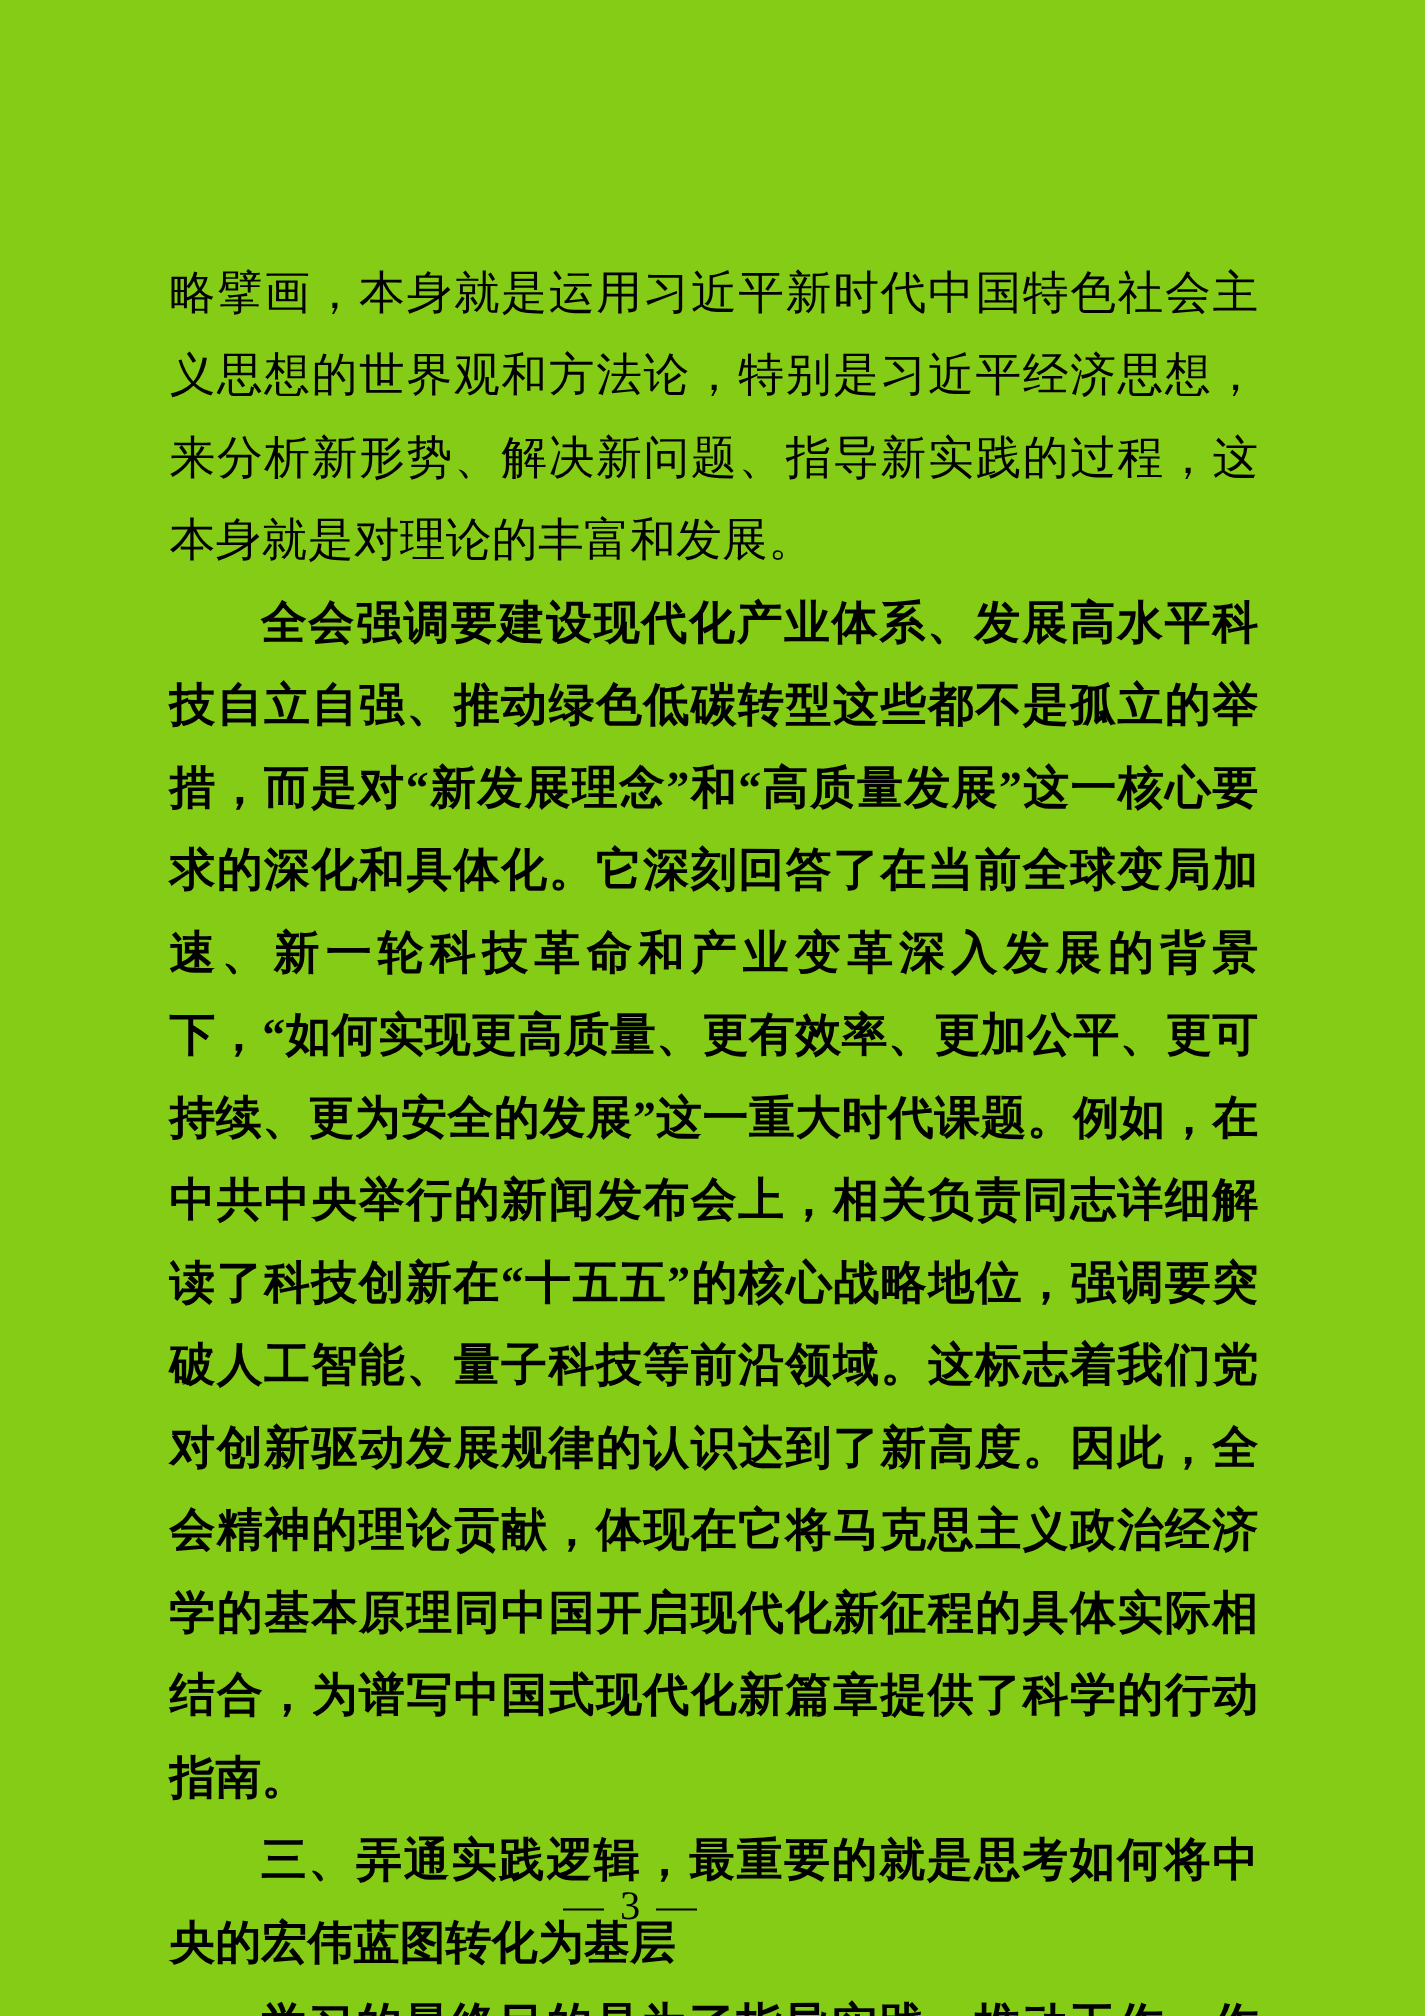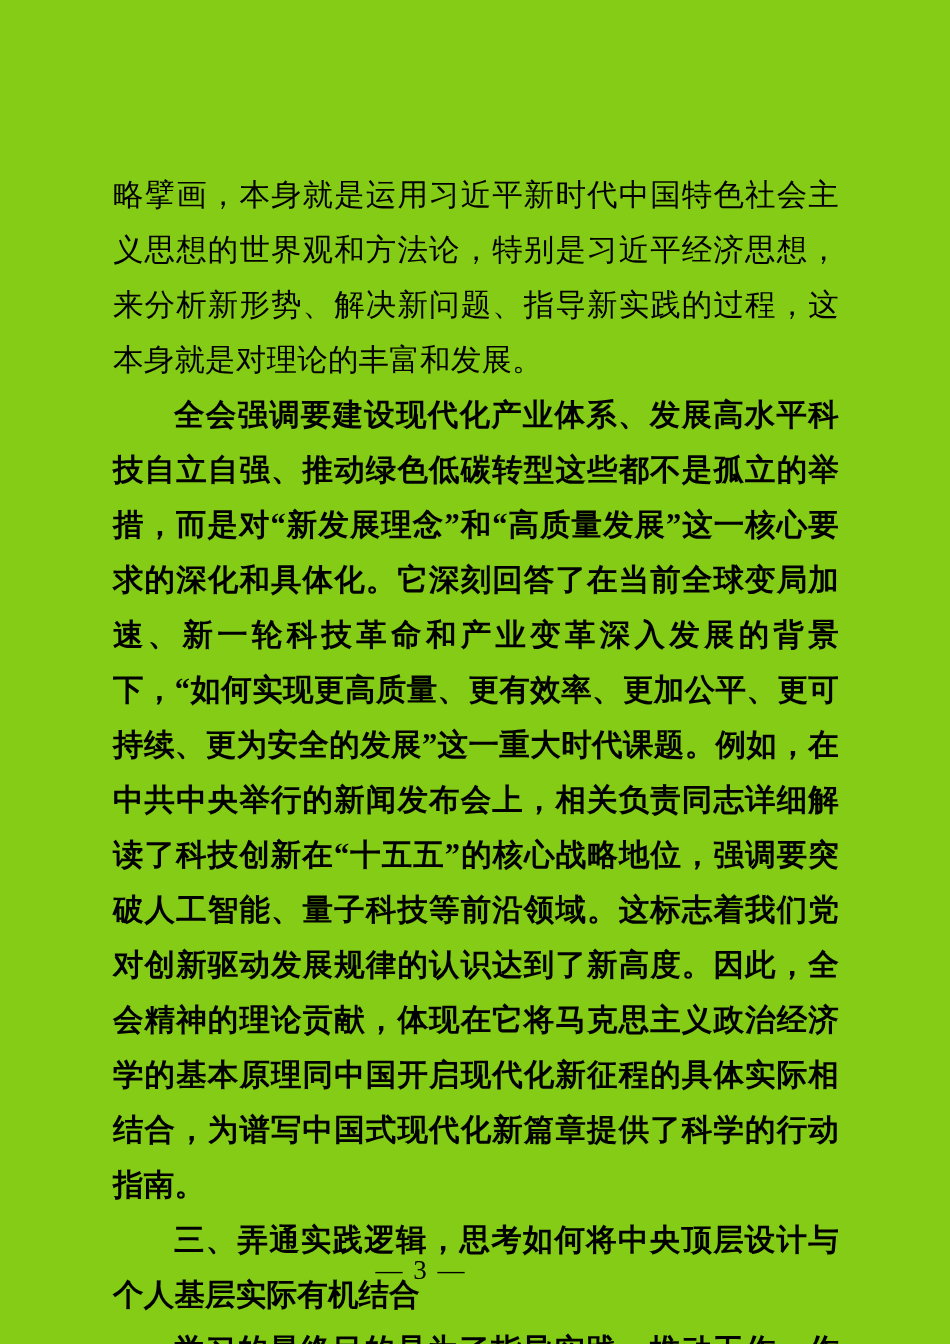--- a/index.html
+++ b/index.html
@@ -62,21 +62,21 @@
   }
 </style>
 </head>
 <body>
 
 <div class="page">
 
   <div class="content">
     <p class="para">略擘画，本身就是运用习近平新时代中国特色社会主义思想的世界观和方法论，特别是习近平经济思想，来分析新形势、解决新问题、指导新实践的过程，这本身就是对理论的丰富和发展。</p>
     <p class="para indent">全会强调要建设现代化产业体系、发展高水平科技自立自强、推动绿色低碳转型这些都不是孤立的举措，而是对“新发展理念”和“高质量发展”这一核心要求的深化和具体化。它深刻回答了在当前全球变局加速、新一轮科技革命和产业变革深入发展的背景下，“如何实现更高质量、更有效率、更加公平、更可持续、更为安全的发展”这一重大时代课题。例如，在中共中央举行的新闻发布会上，相关负责同志详细解读了科技创新在“十五五”的核心战略地位，强调要突破人工智能、量子科技等前沿领域。这标志着我们党对创新驱动发展规律的认识达到了新高度。因此，全会精神的理论贡献，体现在它将马克思主义政治经济学的基本原理同中国开启现代化新征程的具体实际相结合，为谱写中国式现代化新篇章提供了科学的行动指南。</p>
-    <p class="heading">三、弄通实践逻辑，思考如何将中央顶层设计与个人基层实际有机结合</p>
+    <p class="heading">三、弄通实践逻辑，最重要的就是思考如何将中央的宏伟蓝图转化为基层</p>
     <p class="para indent">学习的最终目的是为了指导实践、推动工作。作为县一级的干部，最重要的就是思考如何将中央的宏伟蓝图转化为基层</p>
   </div>
 
   <div class="footer">
     <span class="footer-inner">— 3 —</span>
   </div>
 
 </div>
 
 </body></html>

